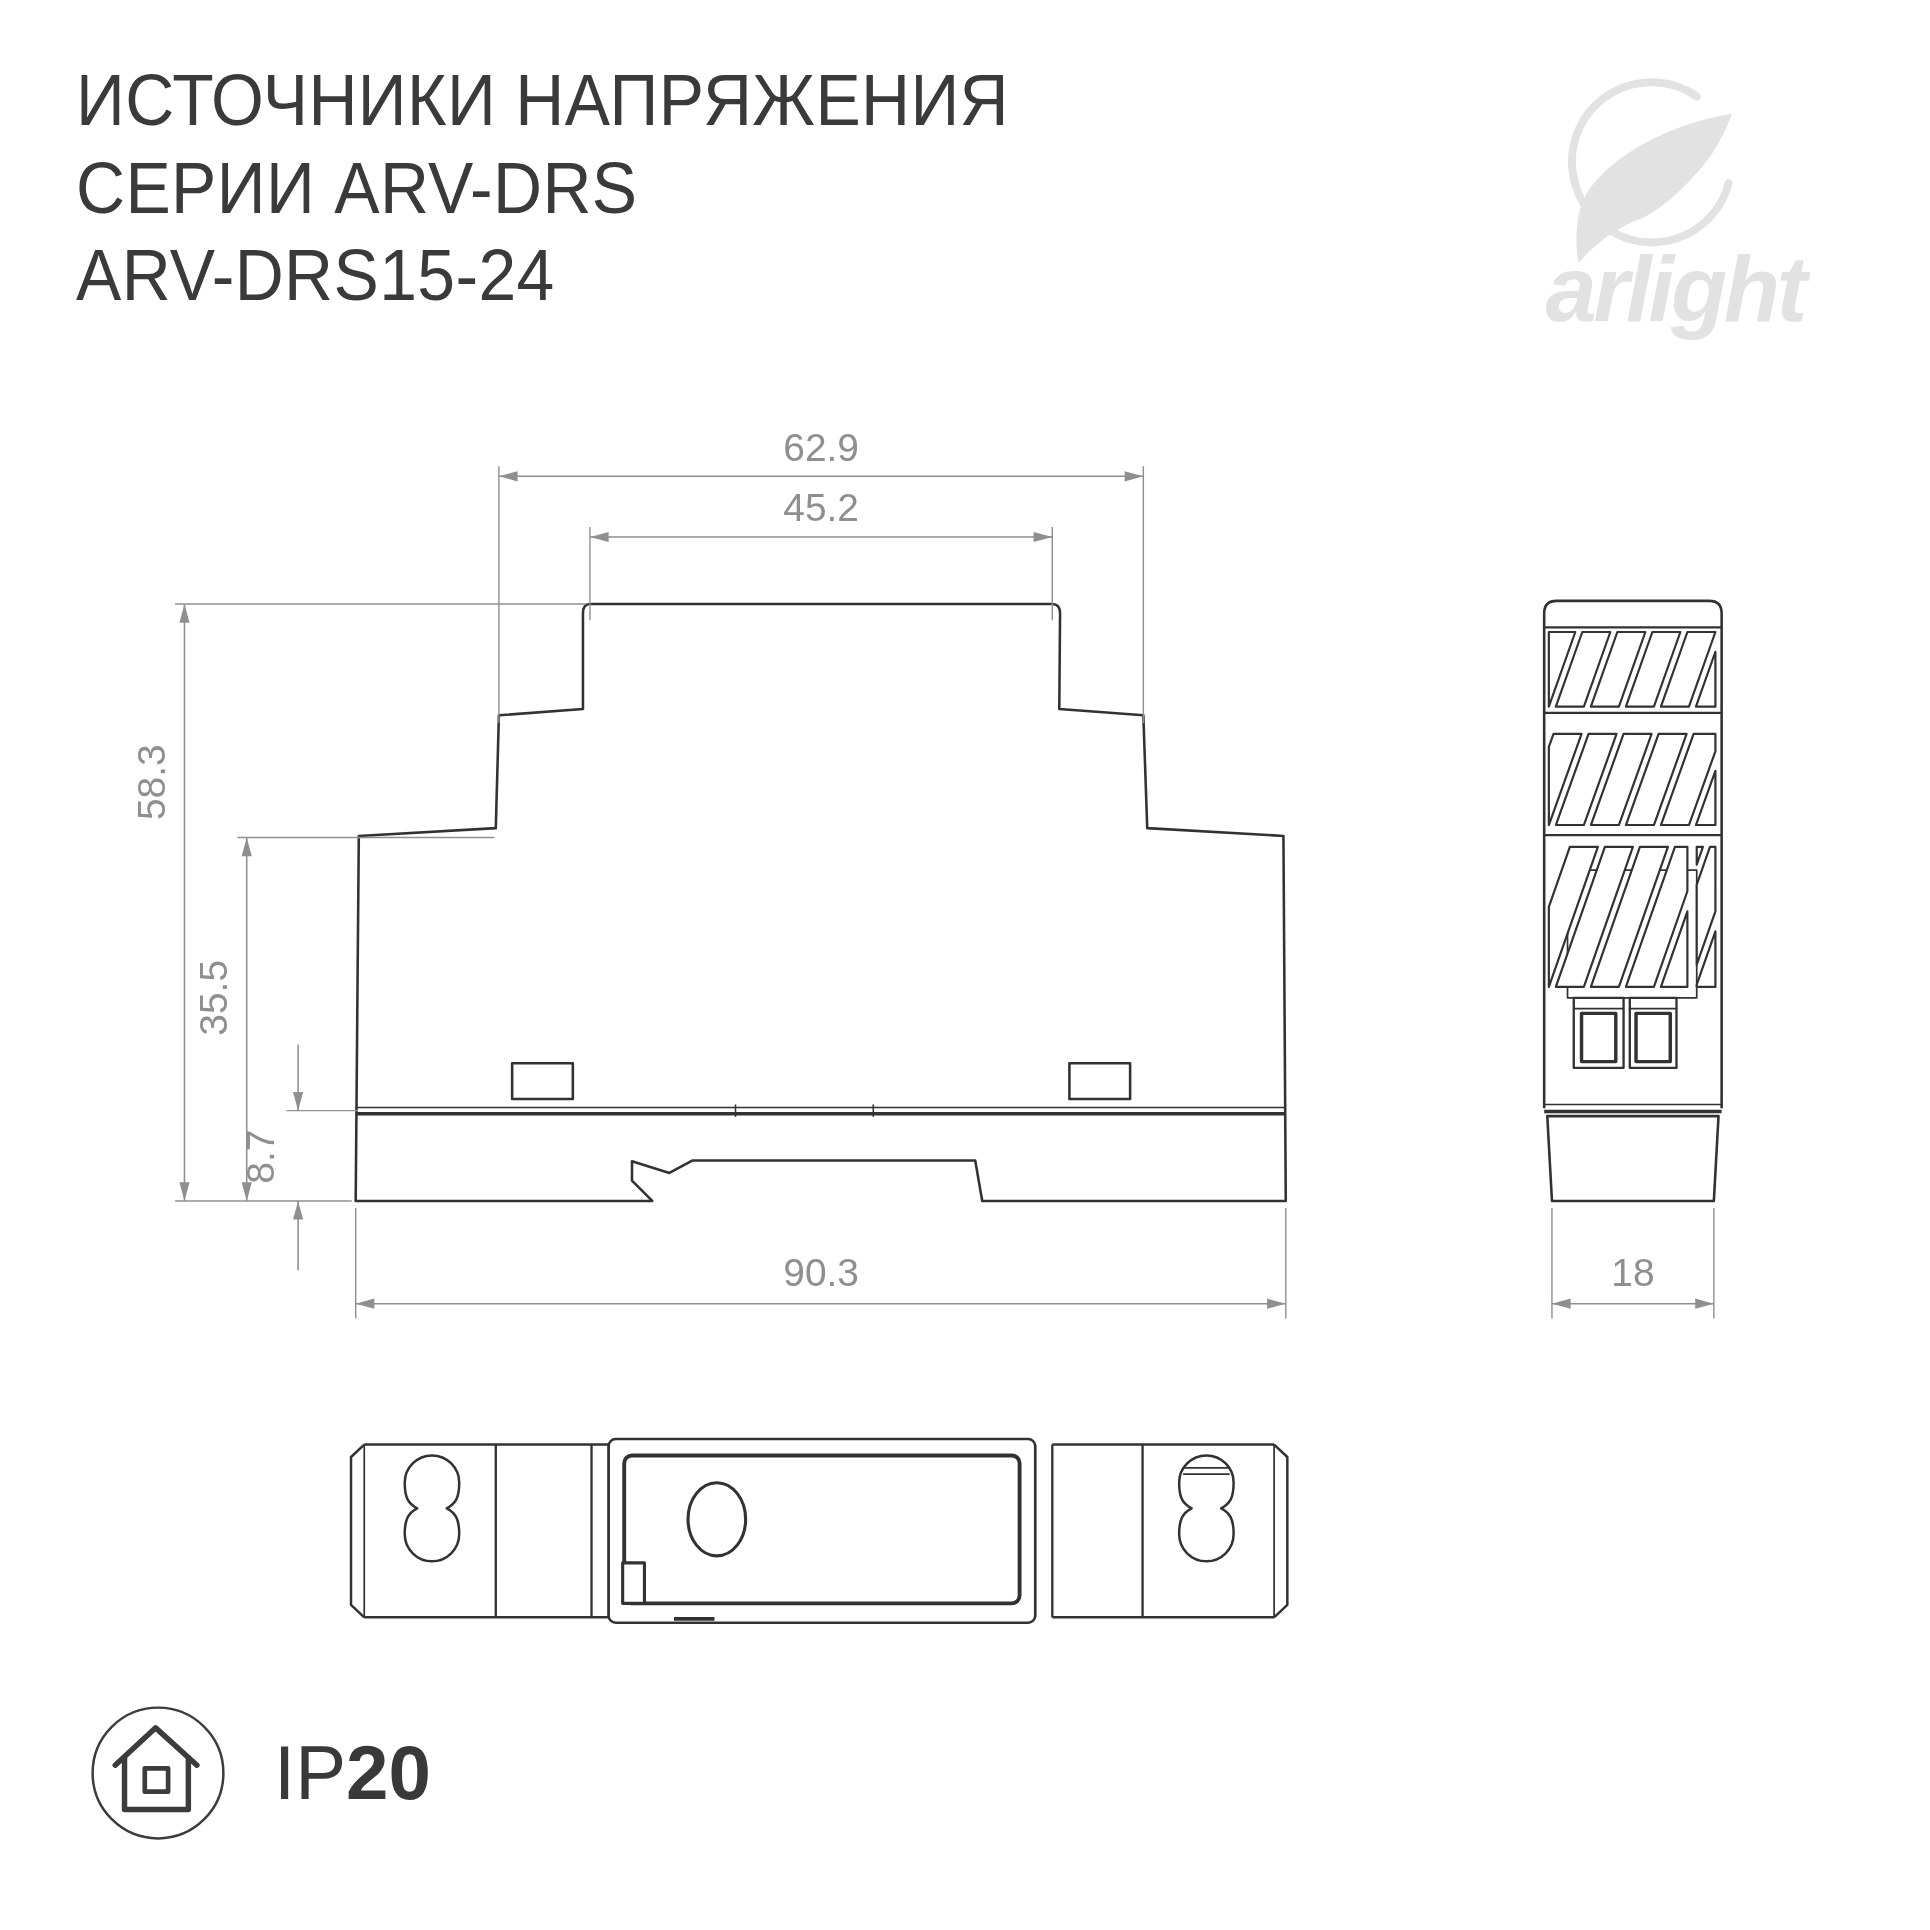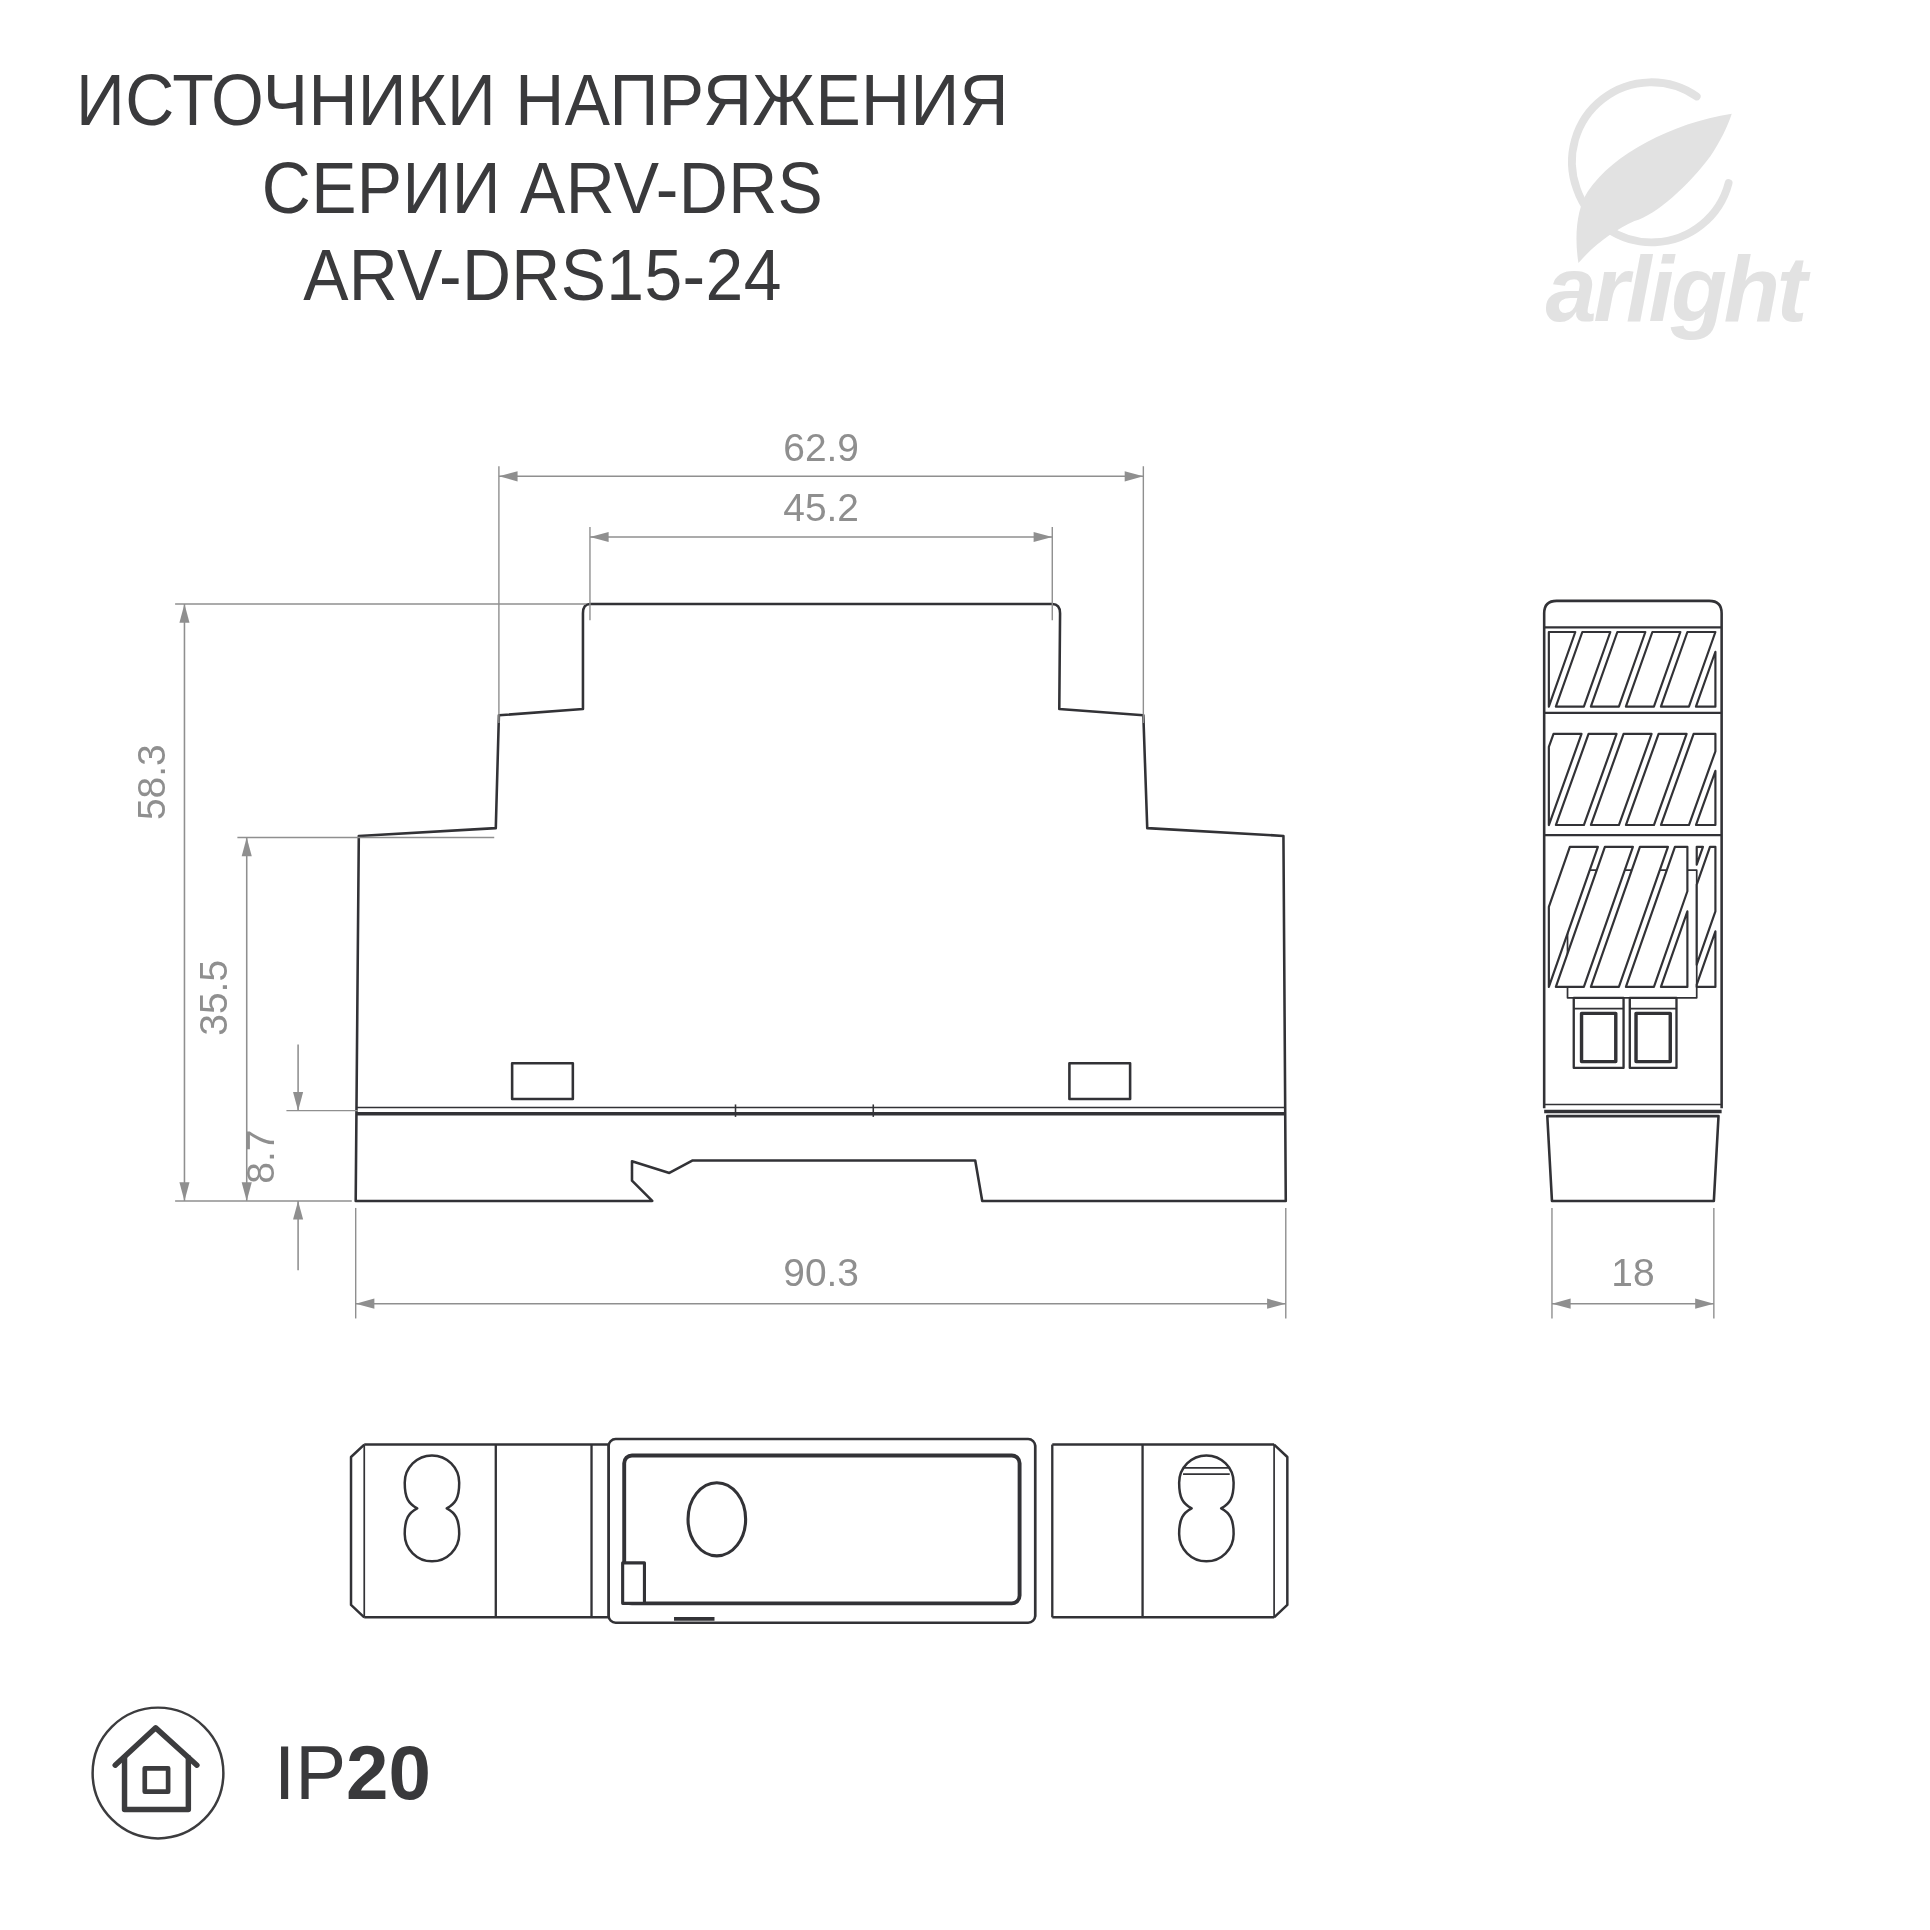--- a/index.html
+++ b/index.html
@@ -1,17 +1,17 @@
 <!DOCTYPE html>
 <html style="font-size:12.5px"><head>
 <meta charset="utf-8">
 <style>
   html,body{margin:0;padding:0;background:#ffffff;}
   .canvas{position:relative;width:1931px;height:1931px;background:#fff;overflow:hidden;
-          font-family:"Liberation Sans",sans-serif;text-align:center;}
+          font-family:"Liberation Sans",sans-serif;}
   .title-block{position:absolute;left:76px;top:56px;color:#3a3a3c;font-size:73px;
                line-height:1.2;letter-spacing:0.4px;transform:scaleX(.93);transform-origin:left top;
                white-space:nowrap;font-weight:400;}
   svg{position:absolute;left:0;top:0;width:1931px;height:1931px;}
   svg text{font-family:"Liberation Sans",sans-serif;}
   .dimtxt{fill:#8f8f8f;font-size:50px;}
   .logotxt{fill:#e2e2e2;font-size:118px;font-weight:700;font-style:italic;letter-spacing:-4px;}
   .iptxt{fill:#39393b;font-size:98px;}
 </style>
 </head>

